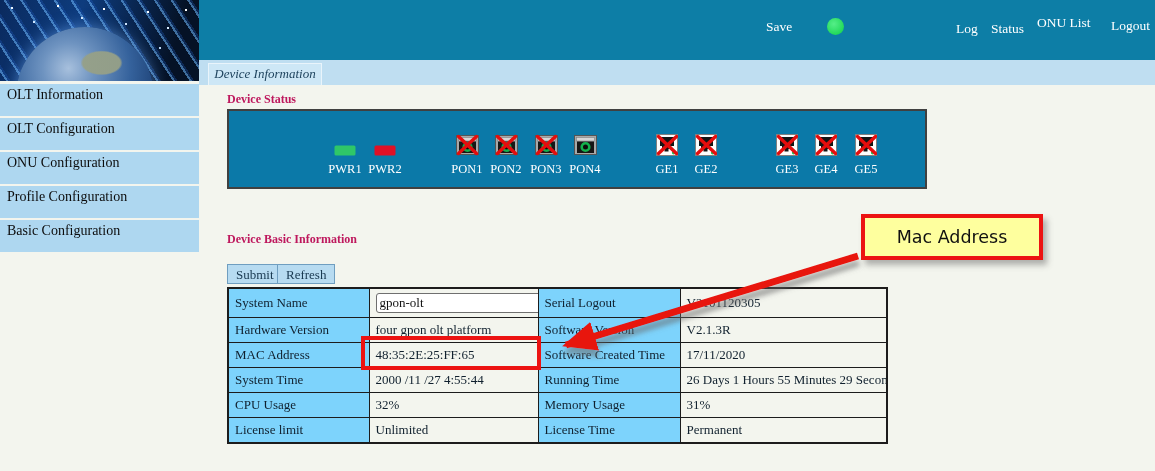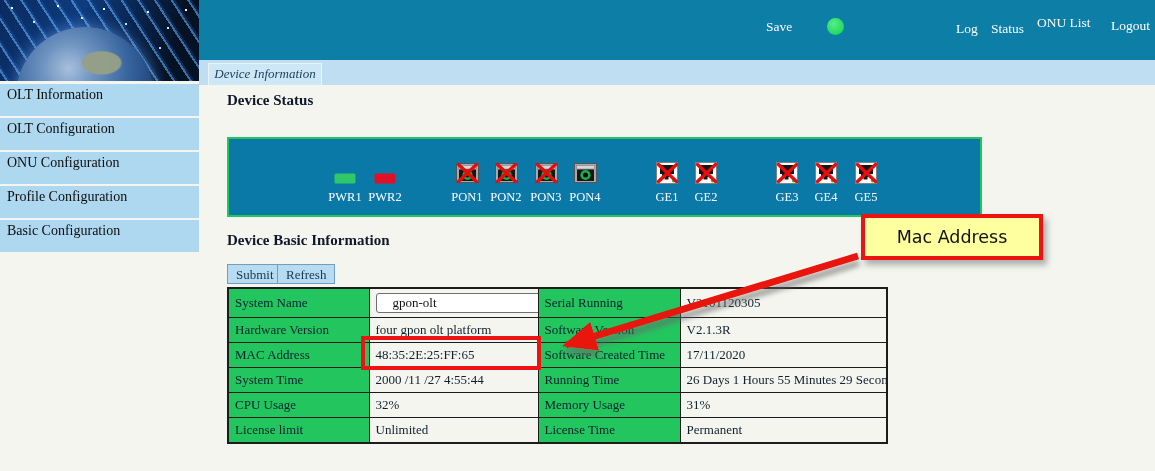--- a/index.html
+++ b/index.html
@@ -43,43 +43,43 @@
       radial-gradient(ellipse 34px 20px at 62% 26%, rgba(150,160,135,.95) 0 55%, transparent 62%),
       radial-gradient(ellipse 26px 30px at 78% 58%, rgba(135,148,120,.9) 0 55%, transparent 63%),
       radial-gradient(ellipse 20px 12px at 38% 46%, rgba(150,160,140,.8) 0 55%, transparent 63%),
       radial-gradient(circle at 38% 30%, #a7c0dd 0%, #6e93c0 20%, #35629c 48%, #16376a 78%, #0a1f44 100%);
     box-shadow:0 0 16px rgba(120,180,255,.55);}
   
   .sidebar{position:absolute;left:0;top:84px;width:199px;}
   .side-item{height:32px;line-height:21px;margin-bottom:2px;background:#aed7f0;
     color:#0c0c0c;font-size:14px;padding-left:7px;cursor:pointer;}
   
-  .sec-title{position:absolute;left:227px;font-size:15px;font-weight:bold;color:#0f172a;}
-  
-  .panel{position:absolute;left:227px;top:137px;width:755px;height:80px;
-    background:#0b79a8;border:2px solid #22c55e;box-sizing:border-box;}
+  .sec-title{position:absolute;left:227px;font-size:12px;font-weight:bold;color:#be185d;}
+  
+  .panel{position:absolute;left:227px;top:109px;width:700px;height:80px;
+    background:#0b79a8;border:2px solid #404040;box-sizing:border-box;}
   .port{position:absolute;bottom:11px;width:46px;display:flex;flex-direction:column;
     align-items:center;justify-content:flex-end;height:48px;}
   .port-label{color:#ffffff;font-size:12.5px;margin-top:3px;line-height:13px;}
   
   .btn{position:absolute;top:264px;height:20px;background:#b7dbf1;border:1px solid #6f9ec0;
     box-sizing:border-box;font-family:"Liberation Serif",serif;font-size:13px;color:#17374f;
     padding:0 8px;line-height:17px;cursor:pointer;}
   
   table.info{position:absolute;left:227px;top:287px;width:659px;border-collapse:collapse;
     border:2px solid #1c1c1c;table-layout:fixed;}
   table.info td{border:1px solid #1c1c1c;font-size:13px;color:#10202e;
     padding:2px 6px;overflow:hidden;white-space:nowrap;}
-  td.lbl{background:#22c55e;}
+  td.lbl{background:#7dd3fc;}
   td.val{background:#f3f5ee;}
   td.val-wide{font-size:12.1px;padding:2px 4px;}
   tr.r1 td{height:24px;}
   tr.rx td{height:20px;}
   input.sysname{width:158px;height:18px;border:1.4px solid #6f6f6f;border-radius:3px;
-    font-family:"Liberation Serif",serif;font-size:13px;padding:0 16px;background:#ffffff;color:#111;}
+    font-family:"Liberation Serif",serif;font-size:13px;padding:0 3px;background:#ffffff;color:#111;}
   
   .mac-box{position:absolute;left:361px;top:336px;width:180px;height:34px;
     border:4px solid #ec1312;box-sizing:border-box;pointer-events:none;}
   .callout{position:absolute;left:861px;top:214px;width:182px;height:46px;
     background:#feff9e;border:4px solid #ec1312;box-sizing:border-box;
     display:flex;align-items:center;justify-content:center;
     font-family:"DejaVu Sans",sans-serif;font-size:17.5px;color:#101010;
     box-shadow:4px 5px 6px rgba(90,90,90,.45);}
   .arrow-layer{position:absolute;left:0;top:0;width:1155px;height:471px;pointer-events:none;}
 </style>
@@ -221,21 +221,21 @@
       <col style="width:169px">
       <col style="width:142px">
       <col style="width:207px">
     </colgroup>
   <tbody>
       <tr class="r1">
     <td class="lbl">System Name</td>
     <td class="val">
       <input class="sysname" type="text" value="gpon-olt" style="">
     </td>
-    <td class="lbl">Serial Running</td>
+    <td class="lbl">Serial Logout</td>
     <td class="val">V2101120305</td>
   </tr>
   <tr class="rx">
     <td class="lbl">Hardware Version</td>
     <td class="val">four gpon olt platform</td>
     <td class="lbl">Software Version</td>
     <td class="val">V2.1.3R</td>
   </tr>
   <tr class="rx">
     <td class="lbl">MAC Address</td>

